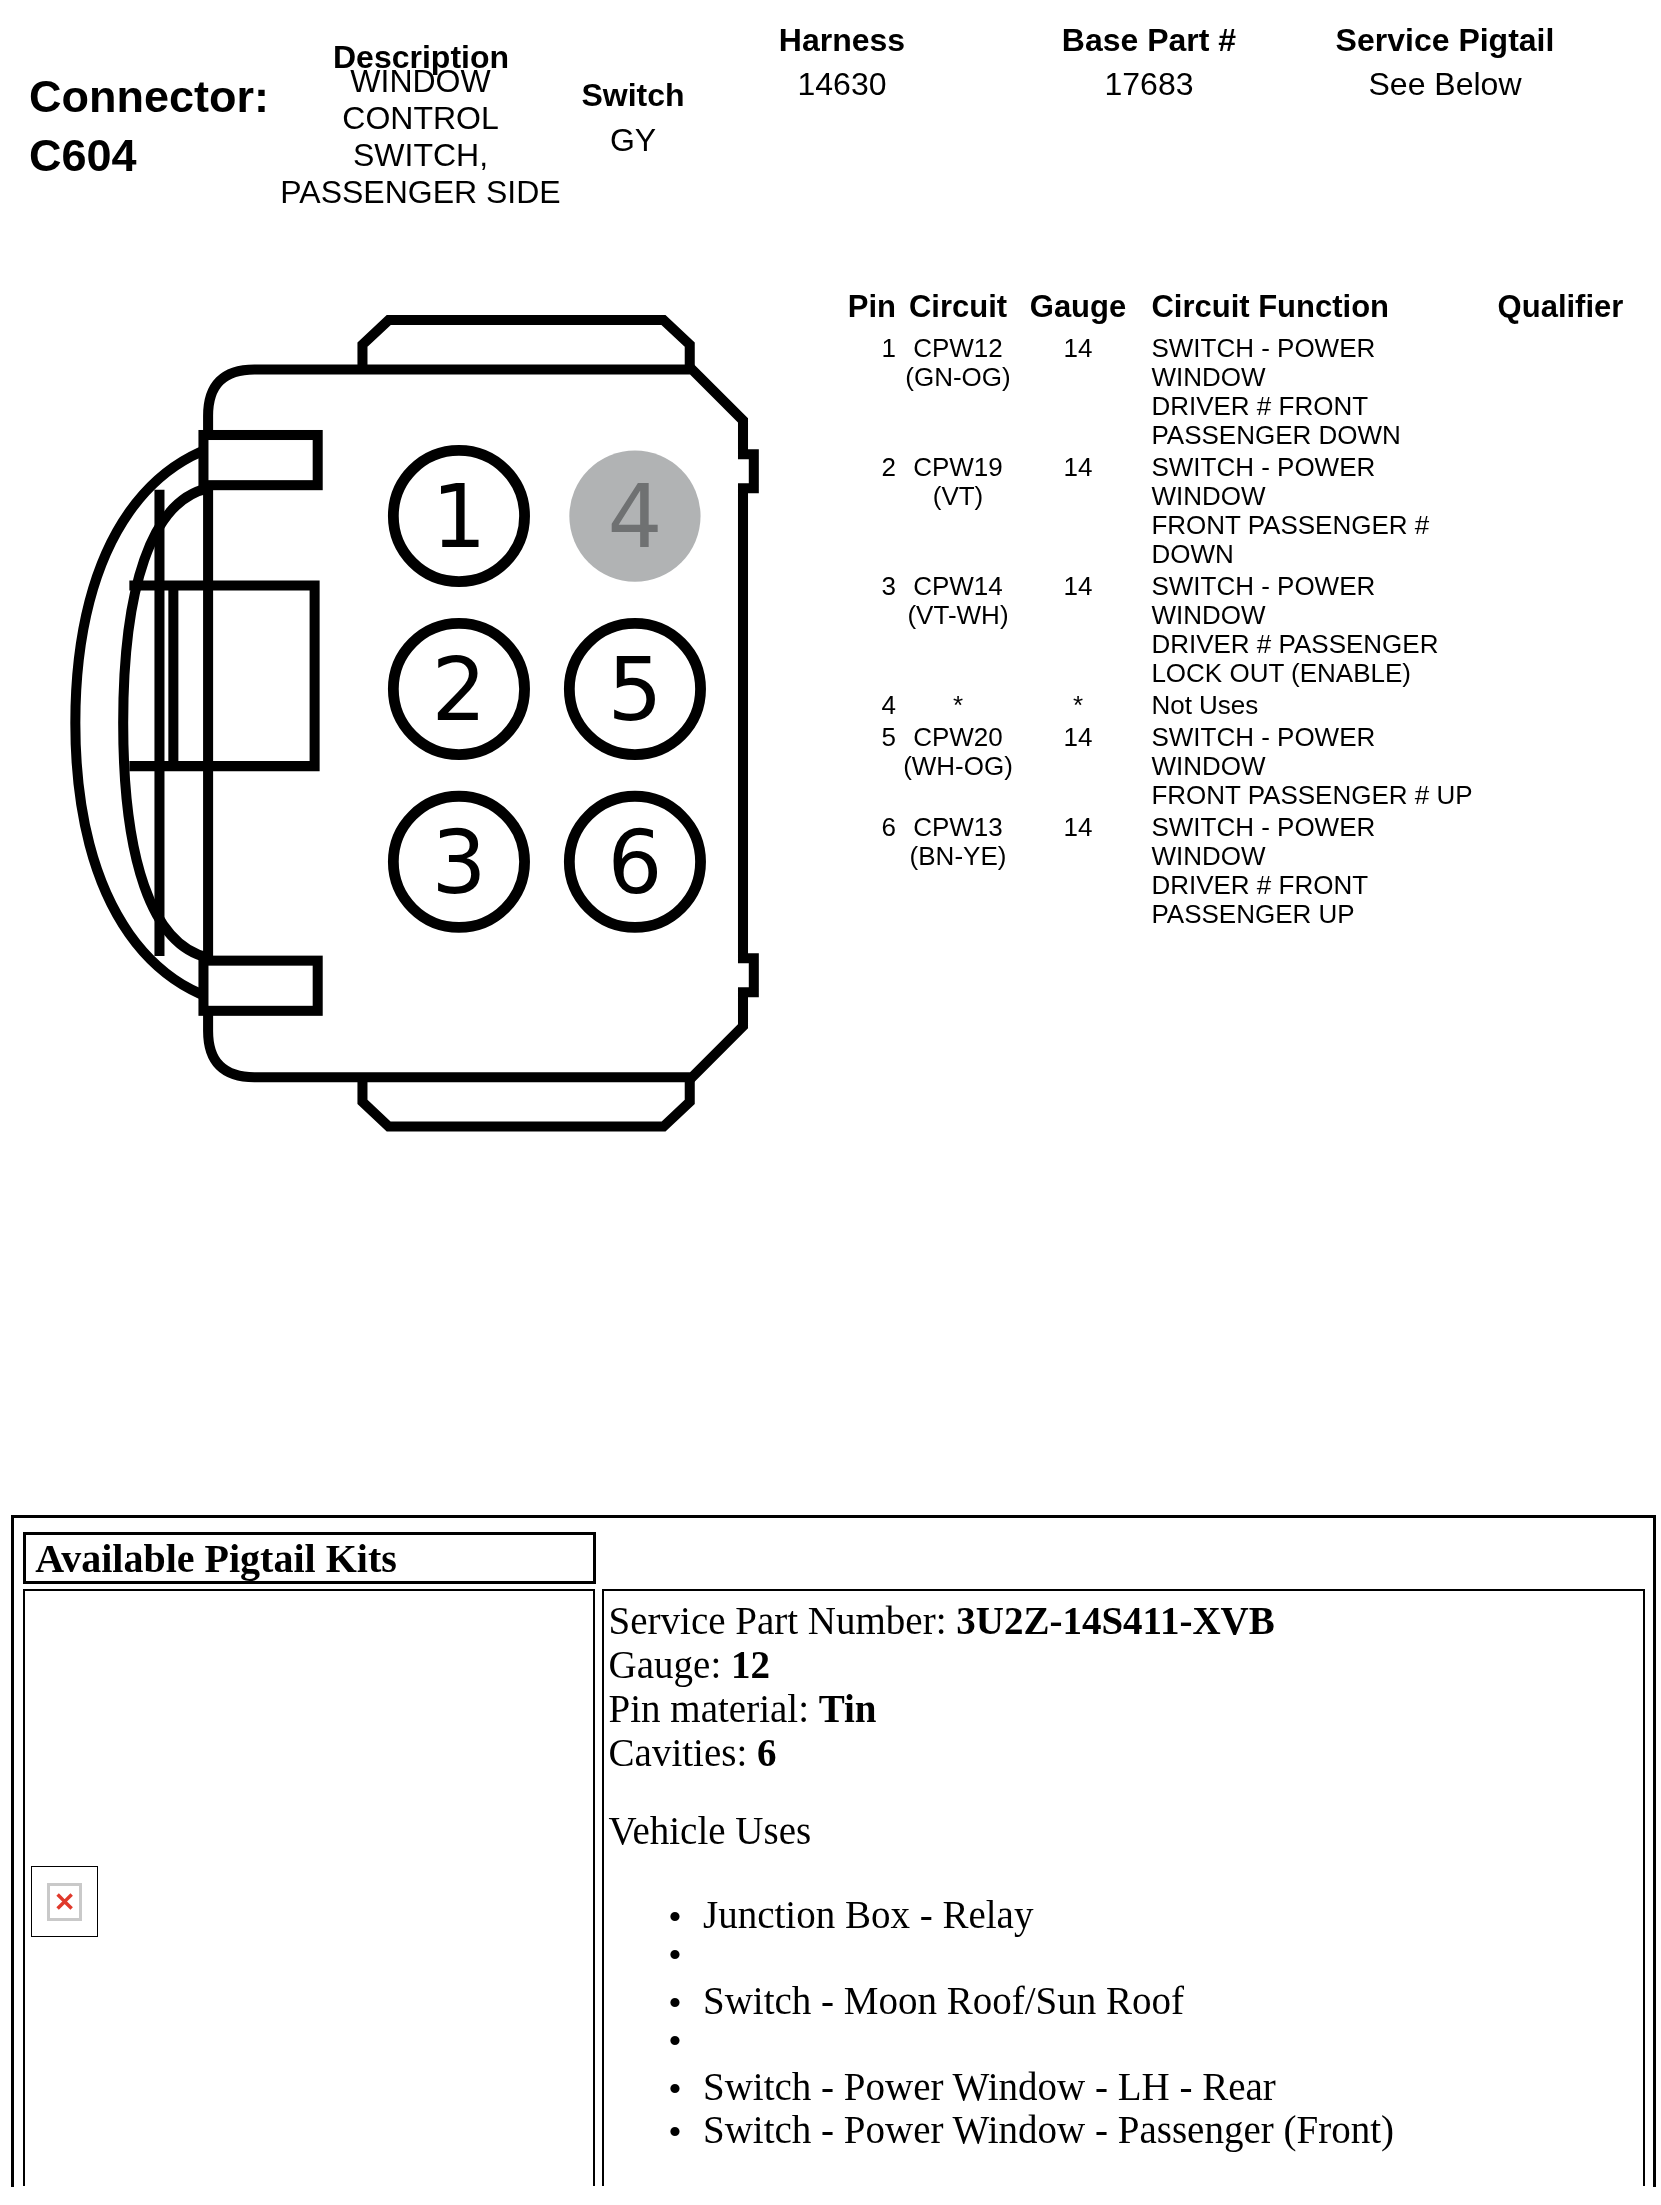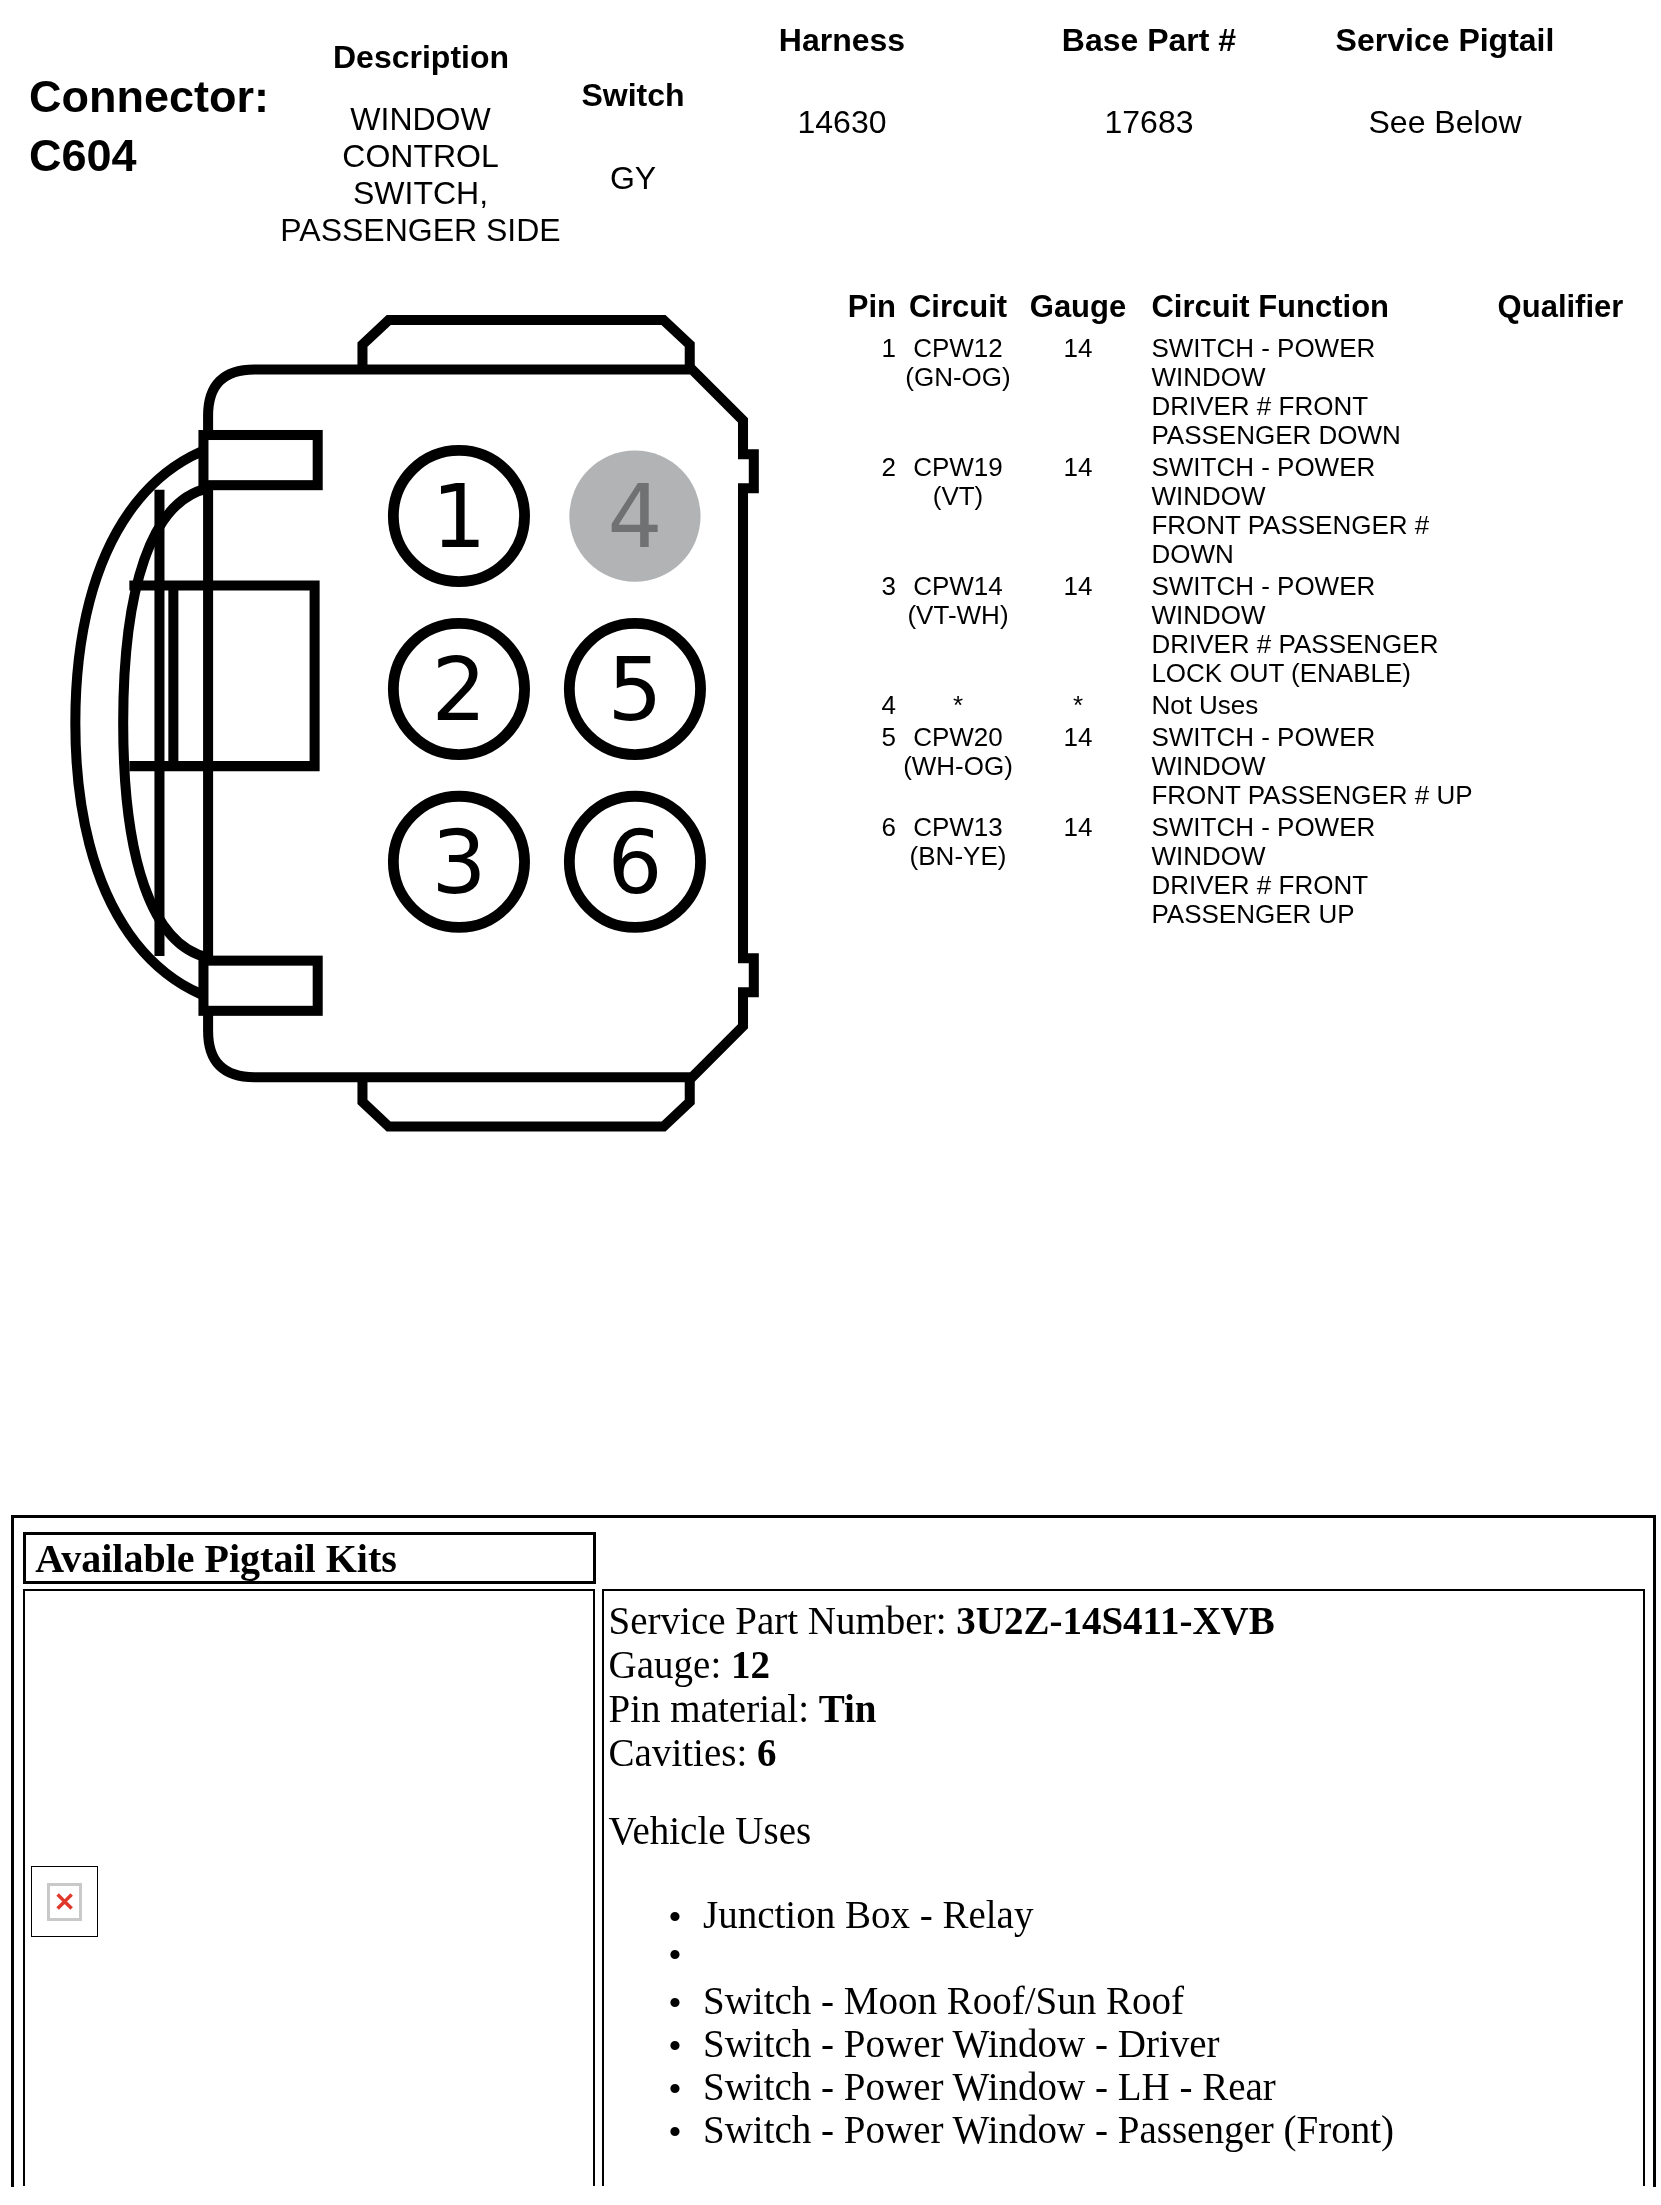--- a/index.html
+++ b/index.html
@@ -4,21 +4,21 @@
 <style>
   html,body{margin:0;padding:0;background:#ffffff;}
   body{width:1662px;height:2205px;position:relative;overflow:hidden;
        font-family:"Liberation Sans",sans-serif;color:#000;}
   .abs{position:absolute;}
   .ctr{text-align:center;}
   .b{font-weight:bold;}
 
   
   .hdr-label{font-size:32px;font-weight:bold;line-height:36px;}
-  .hdr-value{font-size:32px;line-height:37px;margin-top:38px;}
+  .hdr-value{font-size:32px;line-height:37px;}
   .connector-title{font-size:45px;font-weight:bold;line-height:59px;margin-top:16px;}
 
   
   .pin-table-header{top:289px;left:842px;display:flex;font-size:31px;font-weight:bold;}
   .pin-rows{top:334px;left:842px;}
   .pin-row{display:flex;margin-bottom:3.1px;}
   .pin-row div{line-height:29px;font-size:26px;}
   .col-pin{width:54px;text-align:right;}
   .col-circuit{width:124px;text-align:center;}
   .col-gauge{width:116px;text-align:center;}
@@ -232,21 +232,20 @@
       </div>
       <div class="vehicle-item">
         <span class="bullet">•</span>
       </div>
       <div class="vehicle-item">
         <span class="bullet">•</span>
         <span class="vtext">Switch - Moon Roof/Sun Roof</span>
       </div>
       <div class="vehicle-item">
         <span class="bullet">•</span>
-        <span class="vtext">Switch - Power Window - Driver</span>
       </div>
       <div class="vehicle-item">
         <span class="bullet">•</span>
         <span class="vtext">Switch - Power Window - LH - Rear</span>
       </div>
       <div class="vehicle-item">
         <span class="bullet">•</span>
         <span class="vtext">Switch - Power Window - Passenger (Front)</span>
       </div>
     </div>

